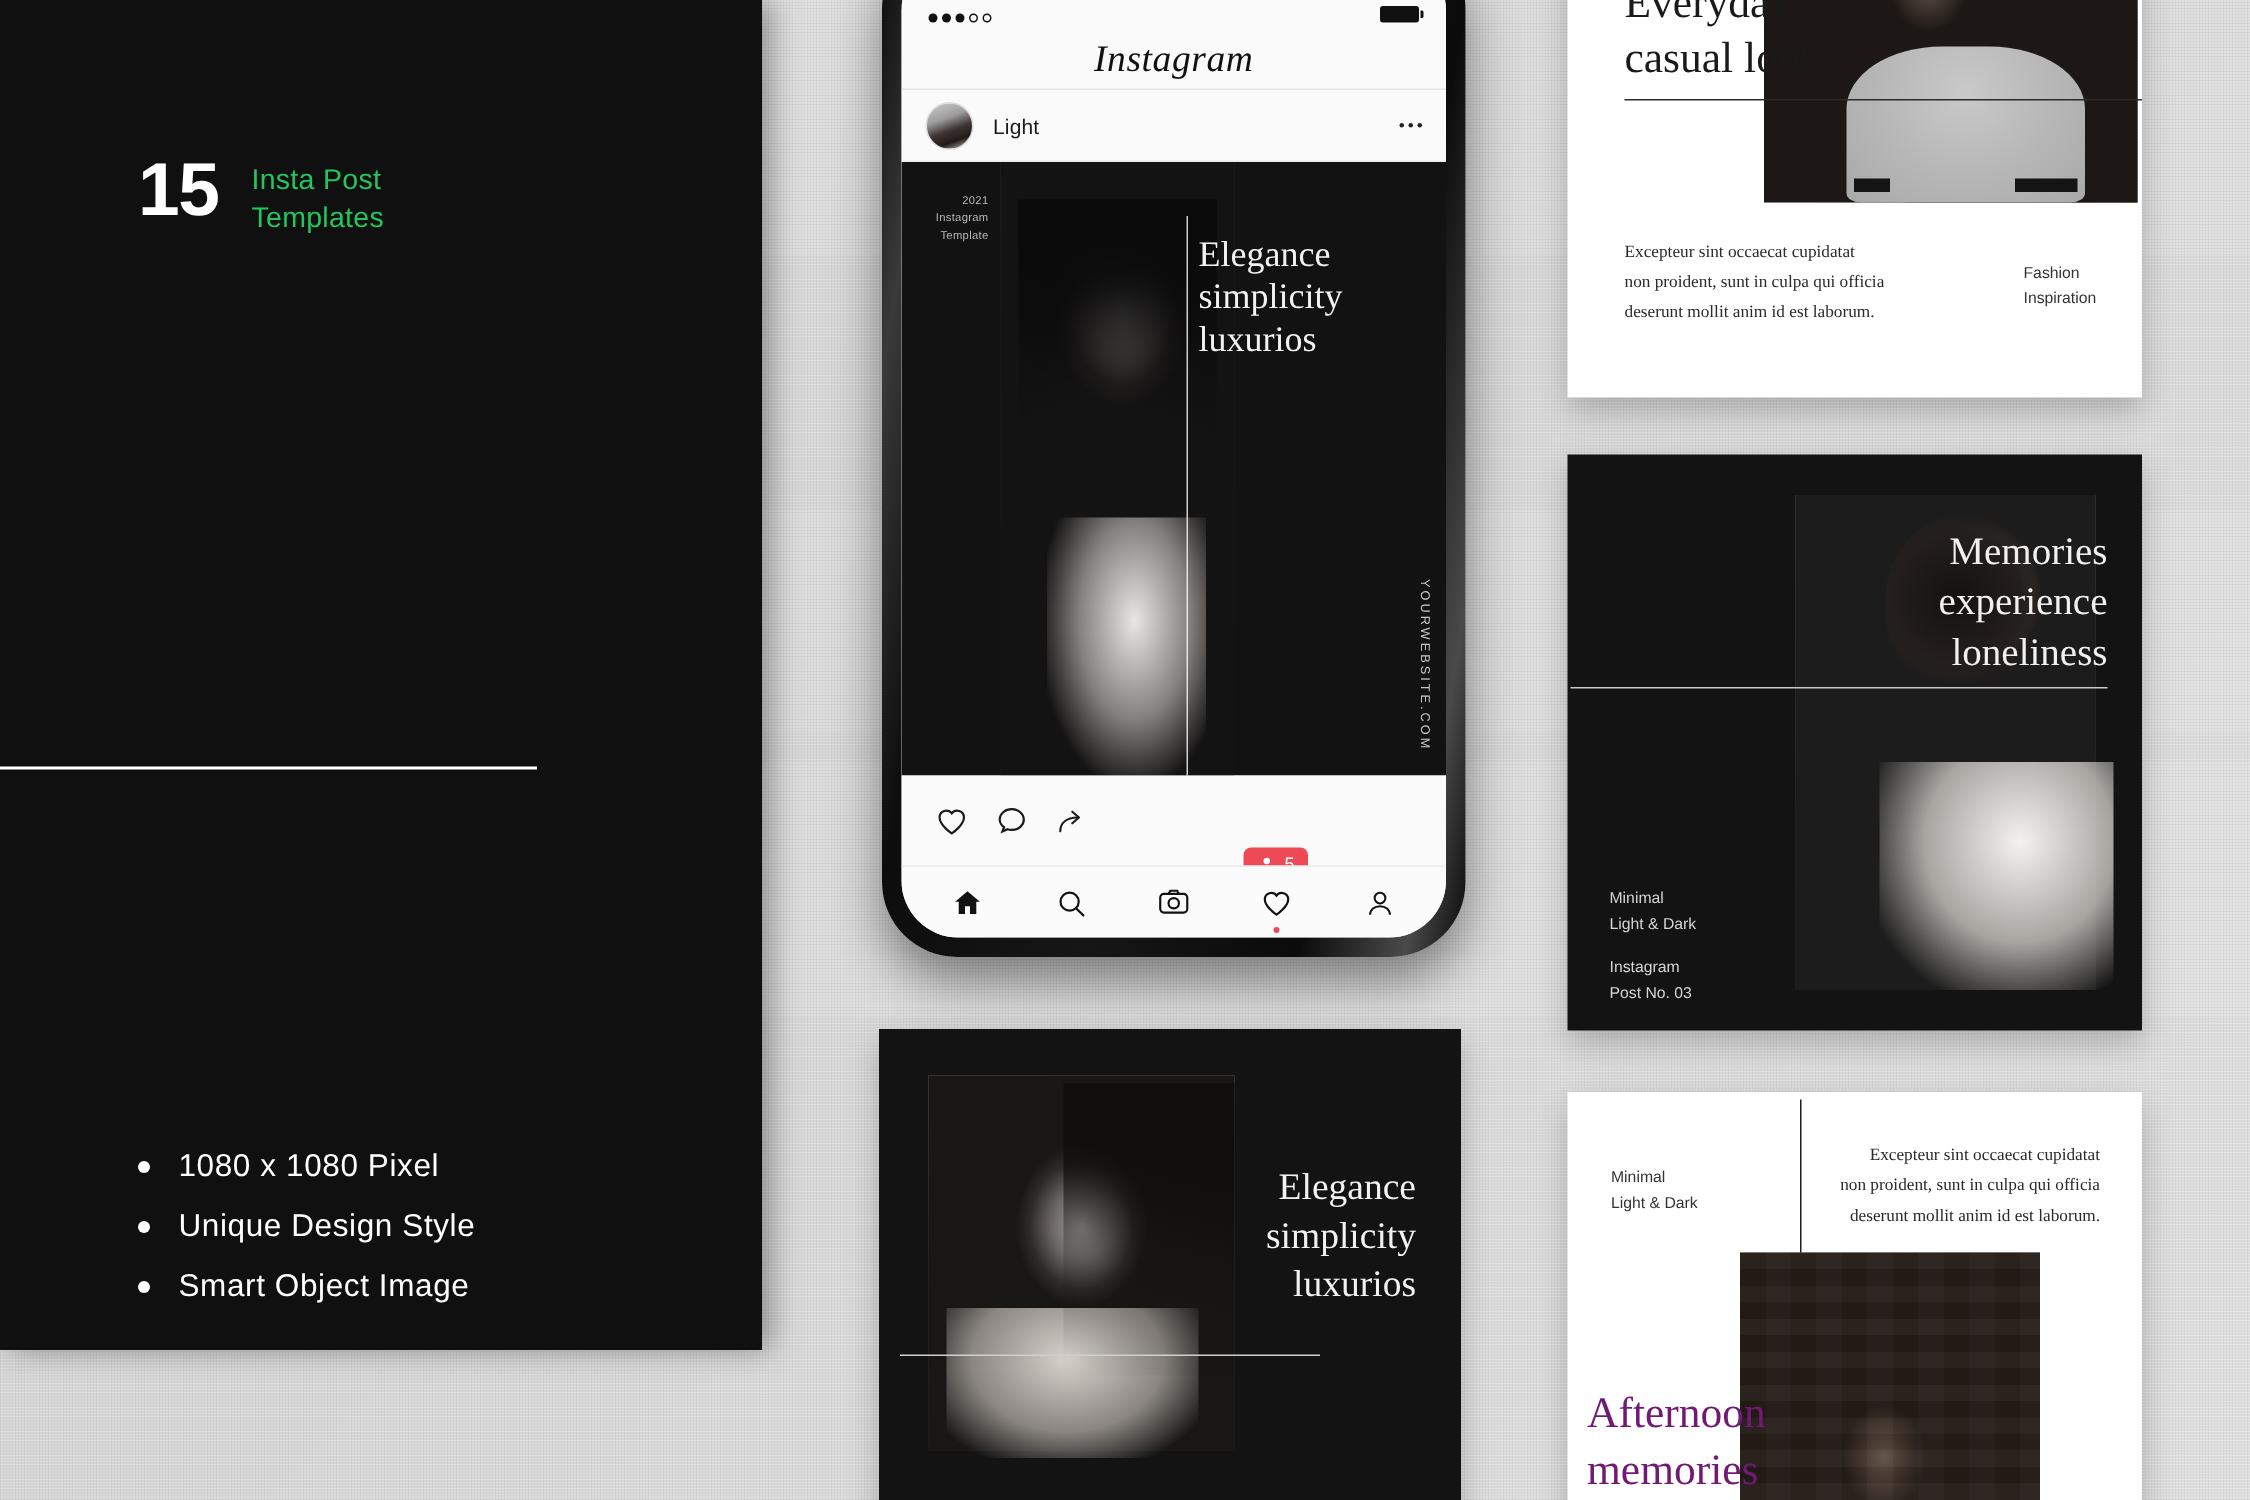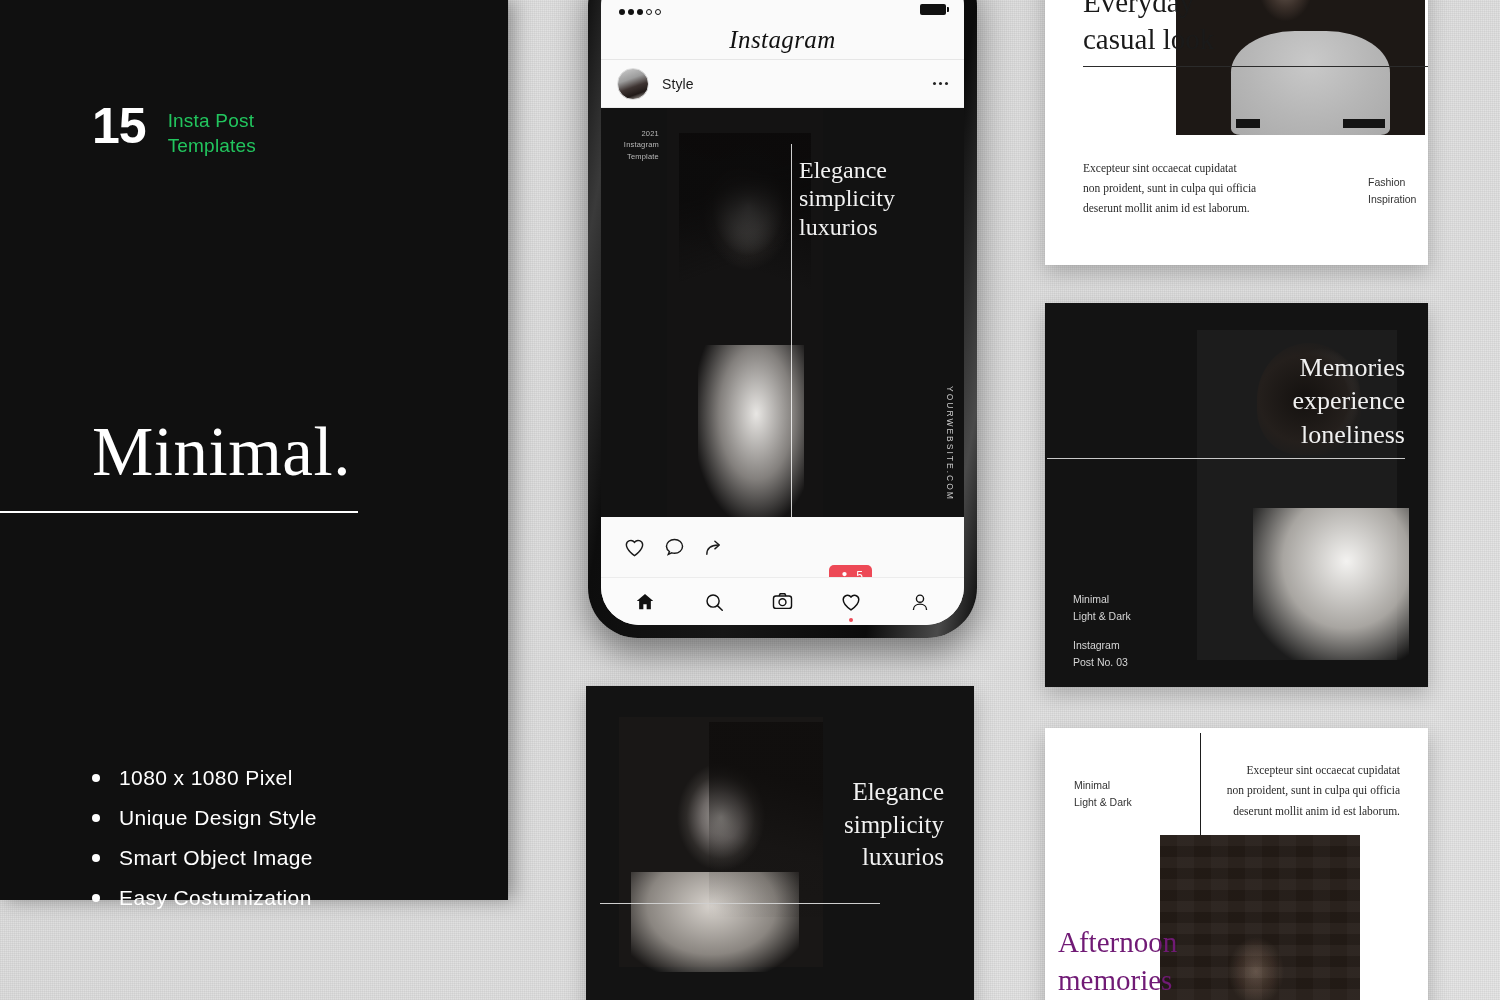--- a/index.html
+++ b/index.html
@@ -171,21 +171,21 @@
   #card-everyday .c1-title{
     position:absolute;left:38px;top:22px;font-family:"Liberation Serif", serif;
     font-size:29px;line-height:1.26;color:#1a1a1a;
   }
   #card-everyday .c1-rule{position:absolute;left:38px;top:104px;right:0;height:1px;background:#2b2b2b;}
   #card-everyday .c1-body{
     position:absolute;left:38px;top:196px;font-family:"Liberation Serif", serif;
     font-size:11.5px;line-height:1.75;color:#2a2a2a;
   }
   #card-everyday .c1-meta{
-    position:absolute;left:323px;top:212px;font-size:10.5px;line-height:1.6;color:#333;
+    position:absolute;left:304px;top:212px;font-size:10.5px;line-height:1.6;color:#333;
   }
 
   
   #card-memories{left:1045px;top:303px;width:383px;height:384px;background:#131313;}
   #card-memories .c2-photo{
     position:absolute;left:152px;top:27px;width:200px;height:330px;
     background:
       radial-gradient(ellipse 40px 48px at 62% 20%, #cfcfcf 0%, #8c8c8c 42%, #3a3a3a 75%, #1c1c1c 100%),
       linear-gradient(170deg,#6e6e6e 0%,#575757 28%,#3b3b3b 58%,#2a2a2a 100%);
   }
@@ -259,39 +259,34 @@
 
   <div class="bg"></div>
 
   <div class="left-panel">
 
     <div class="hdr">
       <div class="num">15</div>
       <div class="sub ml">Insta Post<br>Templates</div>
     </div>
 
-    <div class="brand">Minimal.</div>
     <div class="brand-rule"></div>
 
     <div class="features">
       <div class="feat">
         <span class="dot"></span>
         <span class="txt">1080 x 1080 Pixel</span>
       </div>
       <div class="feat">
         <span class="dot"></span>
         <span class="txt">Unique Design Style</span>
       </div>
       <div class="feat">
         <span class="dot"></span>
         <span class="txt">Smart Object Image</span>
-      </div>
-      <div class="feat">
-        <span class="dot"></span>
-        <span class="txt">Easy Costumization</span>
       </div>
     </div>
   </div>
 
   <div class="phone">
     <div class="phone-inner">
 
       <div class="status-bar">
         <span class="dots">
           <i class="f"></i>
@@ -300,21 +295,21 @@
             <i class="e"></i>
             <i class="e"></i>
         </span>
         <span class="battery"></span>
       </div>
 
       <div class="ig-title">Instagram</div>
 
       <div class="post-head">
         <span class="avatar"></span>
-        <span class="post-user">Style</span>
+        <span class="post-user">Light</span>
         <span class="more">
             <i></i>
             <i></i>
             <i></i>
           </span>
       </div>
 
       <div class="post-img">
         <div class="pi-photo"></div>
         <div class="pi-vline"></div>

